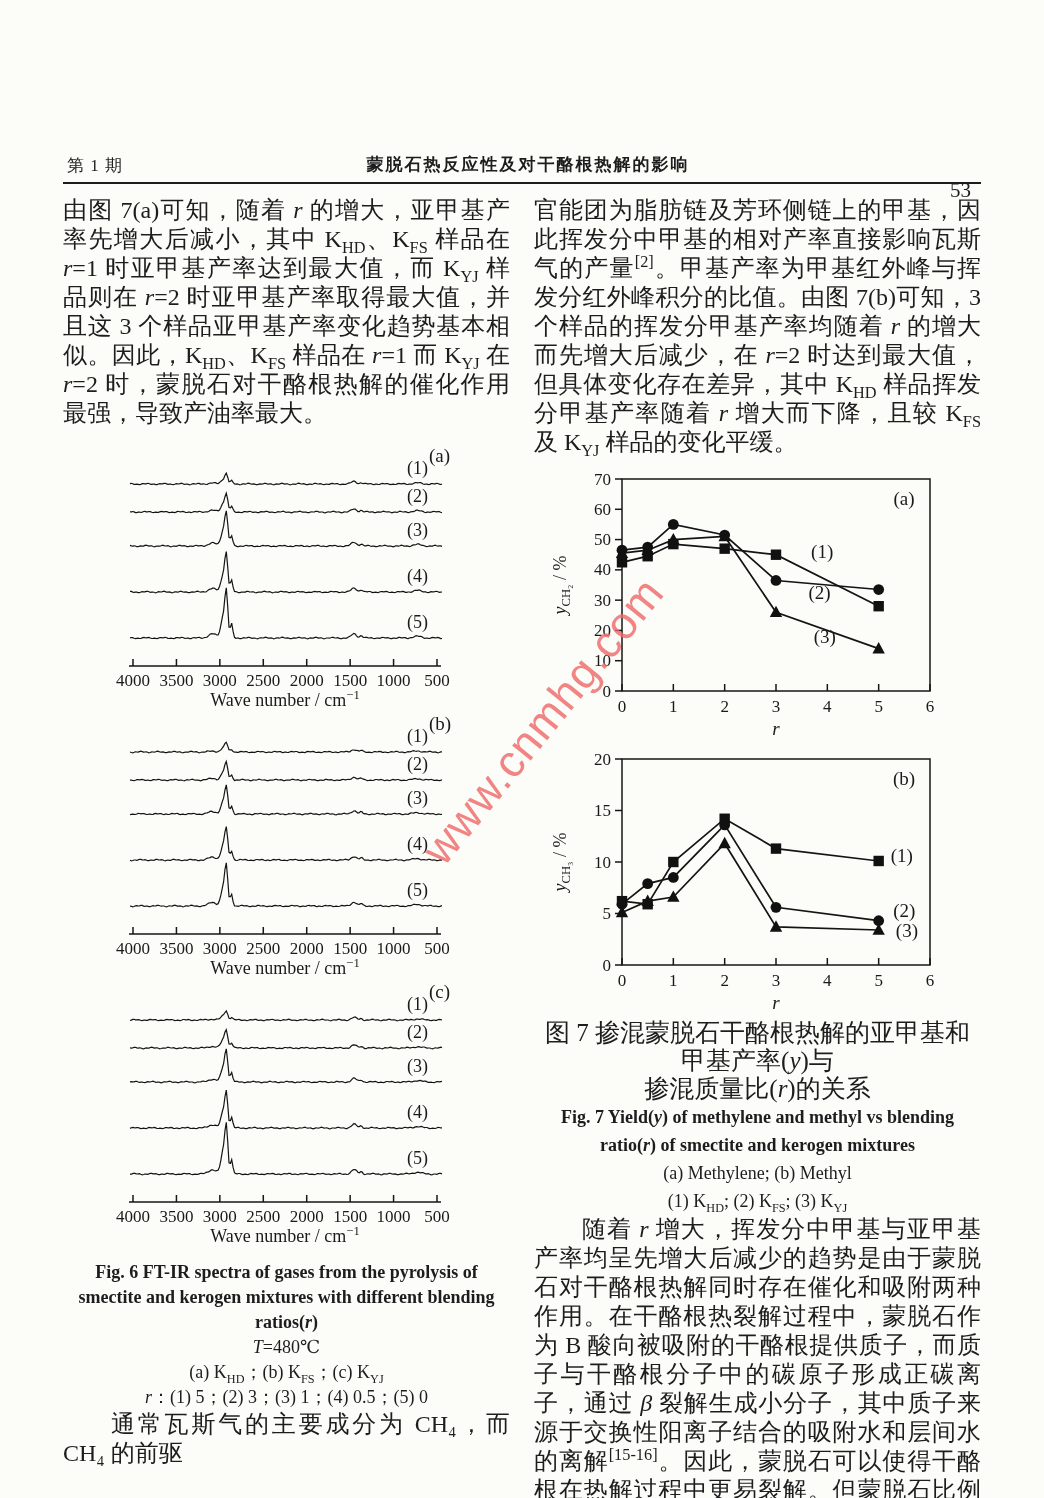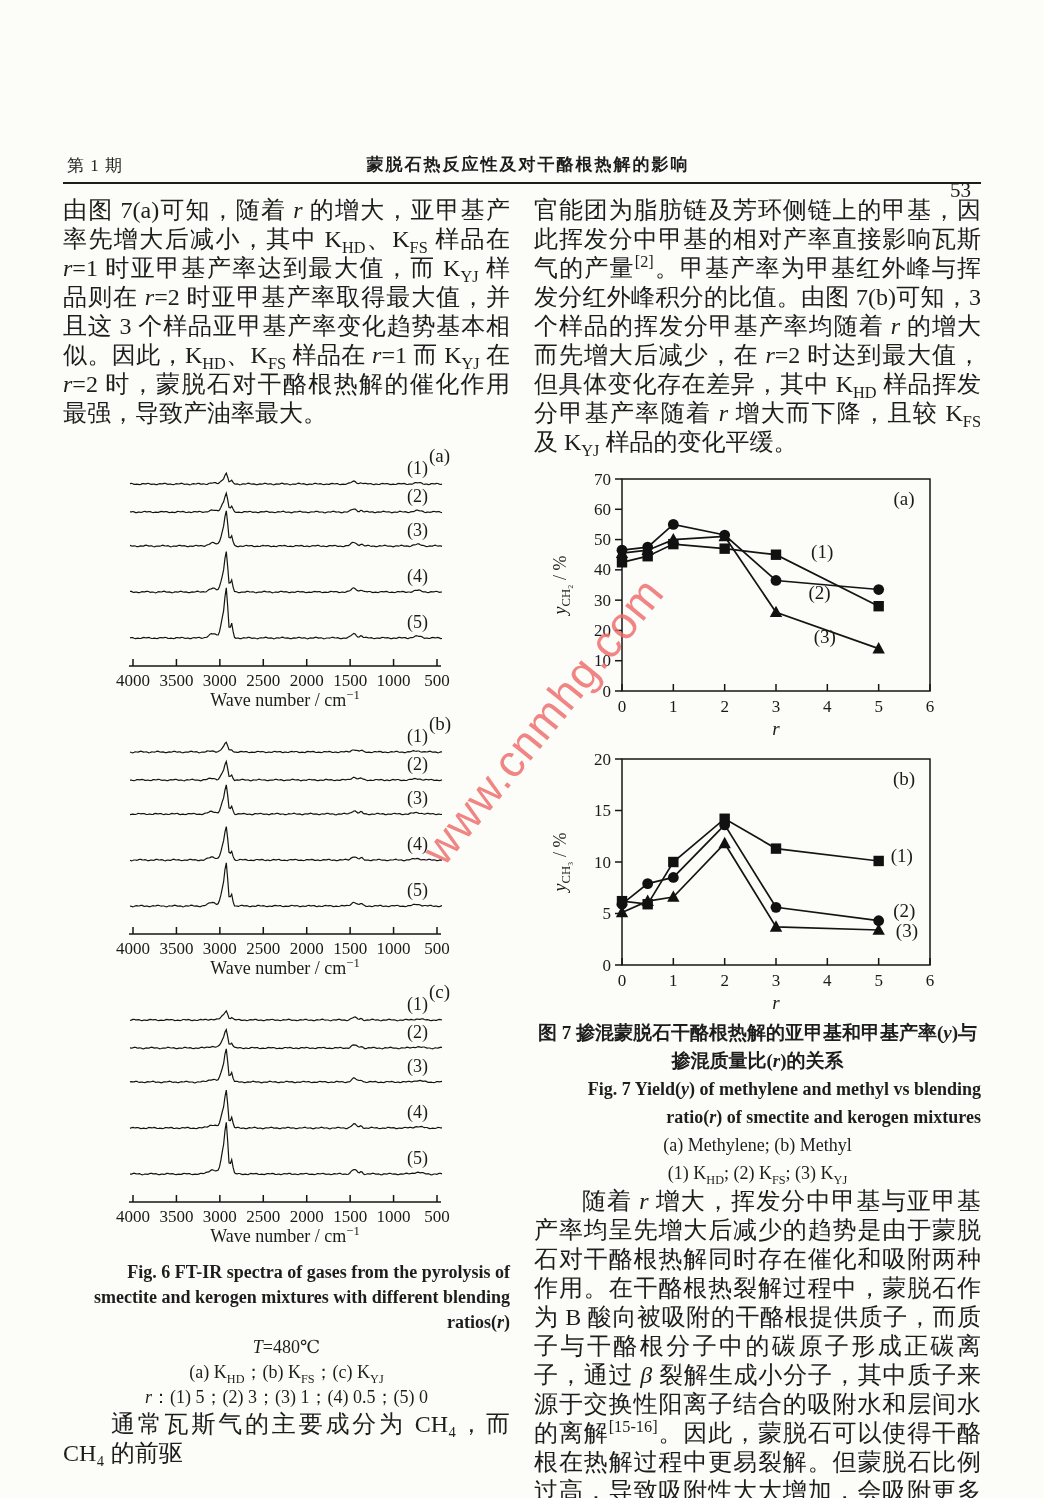--- a/index.html
+++ b/index.html
@@ -17,23 +17,23 @@
   .col{width:447px;}
   p.body{font-size:24px;line-height:29px;text-align:justify;margin:0;}
   p.indent{text-indent:2em;}
   sub,sup{font-size:68%;line-height:0;}
   figure{margin:0;padding:0;}
   figure.fig6{margin-top:14px;}
   figure.fig7{margin-top:12px;}
   figcaption{text-align:center;}
   .fig6 figcaption{margin-top:14px;}
   .fig7 figcaption{margin-top:4px;}
-  .capzh{font-size:19px;font-weight:bold;line-height:25px;}
+  .capzh{font-size:25px;font-weight:normal;line-height:25px;}
   .fig7 .capzh{line-height:28px;}
-  .capen{font-size:18px;font-weight:bold;line-height:25px;text-align:right;}
+  .capen{font-size:18px;font-weight:bold;line-height:25px;}
   .fig7 .capen{line-height:28px;}
   .capnote{font-size:18px;line-height:25px;}
   .fig7 .capnote{line-height:28px;}
   .after-fig{margin-top:16px;}
   .after-fig7{margin-top:12px;}
   svg{display:block;}
   svg text{font-family:"Liberation Serif","DejaVu Serif",serif;fill:#1a1a1a;}
   
   .watermark{position:absolute;left:412px;top:842px;transform-origin:0 0;transform:rotate(-51deg);
      font-family:"Liberation Sans","DejaVu Sans",sans-serif;font-size:45px;letter-spacing:1px;

